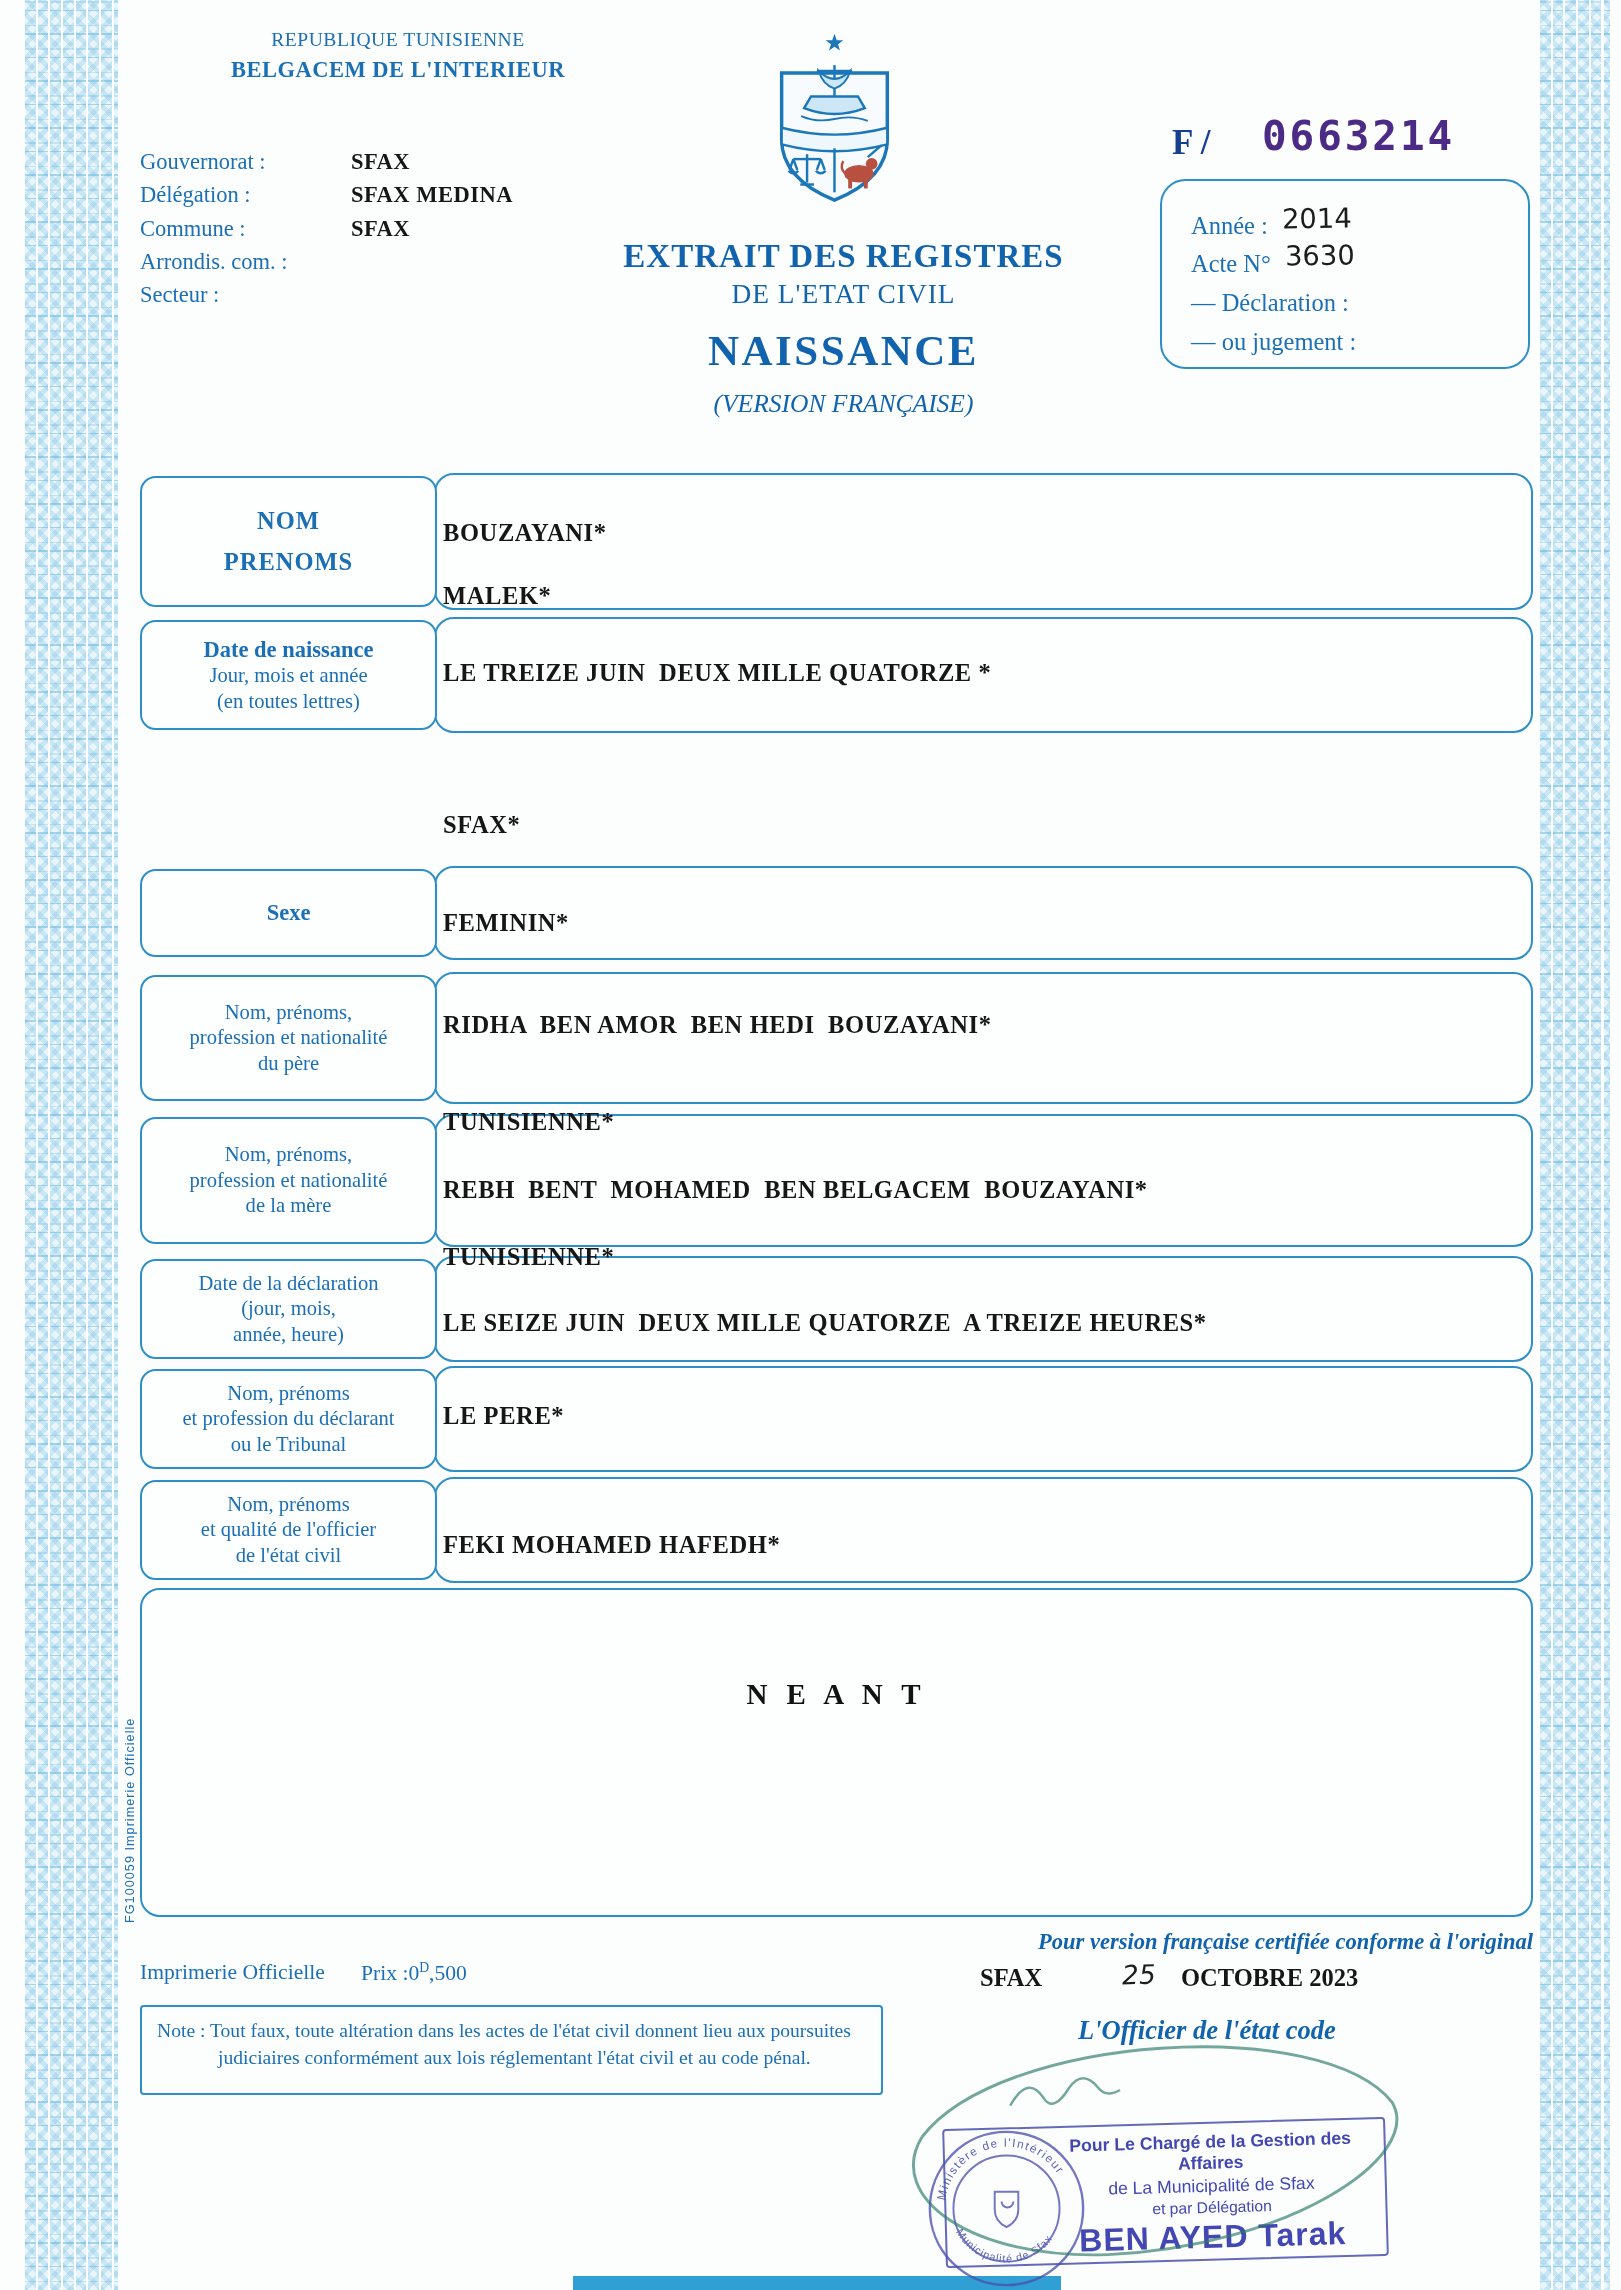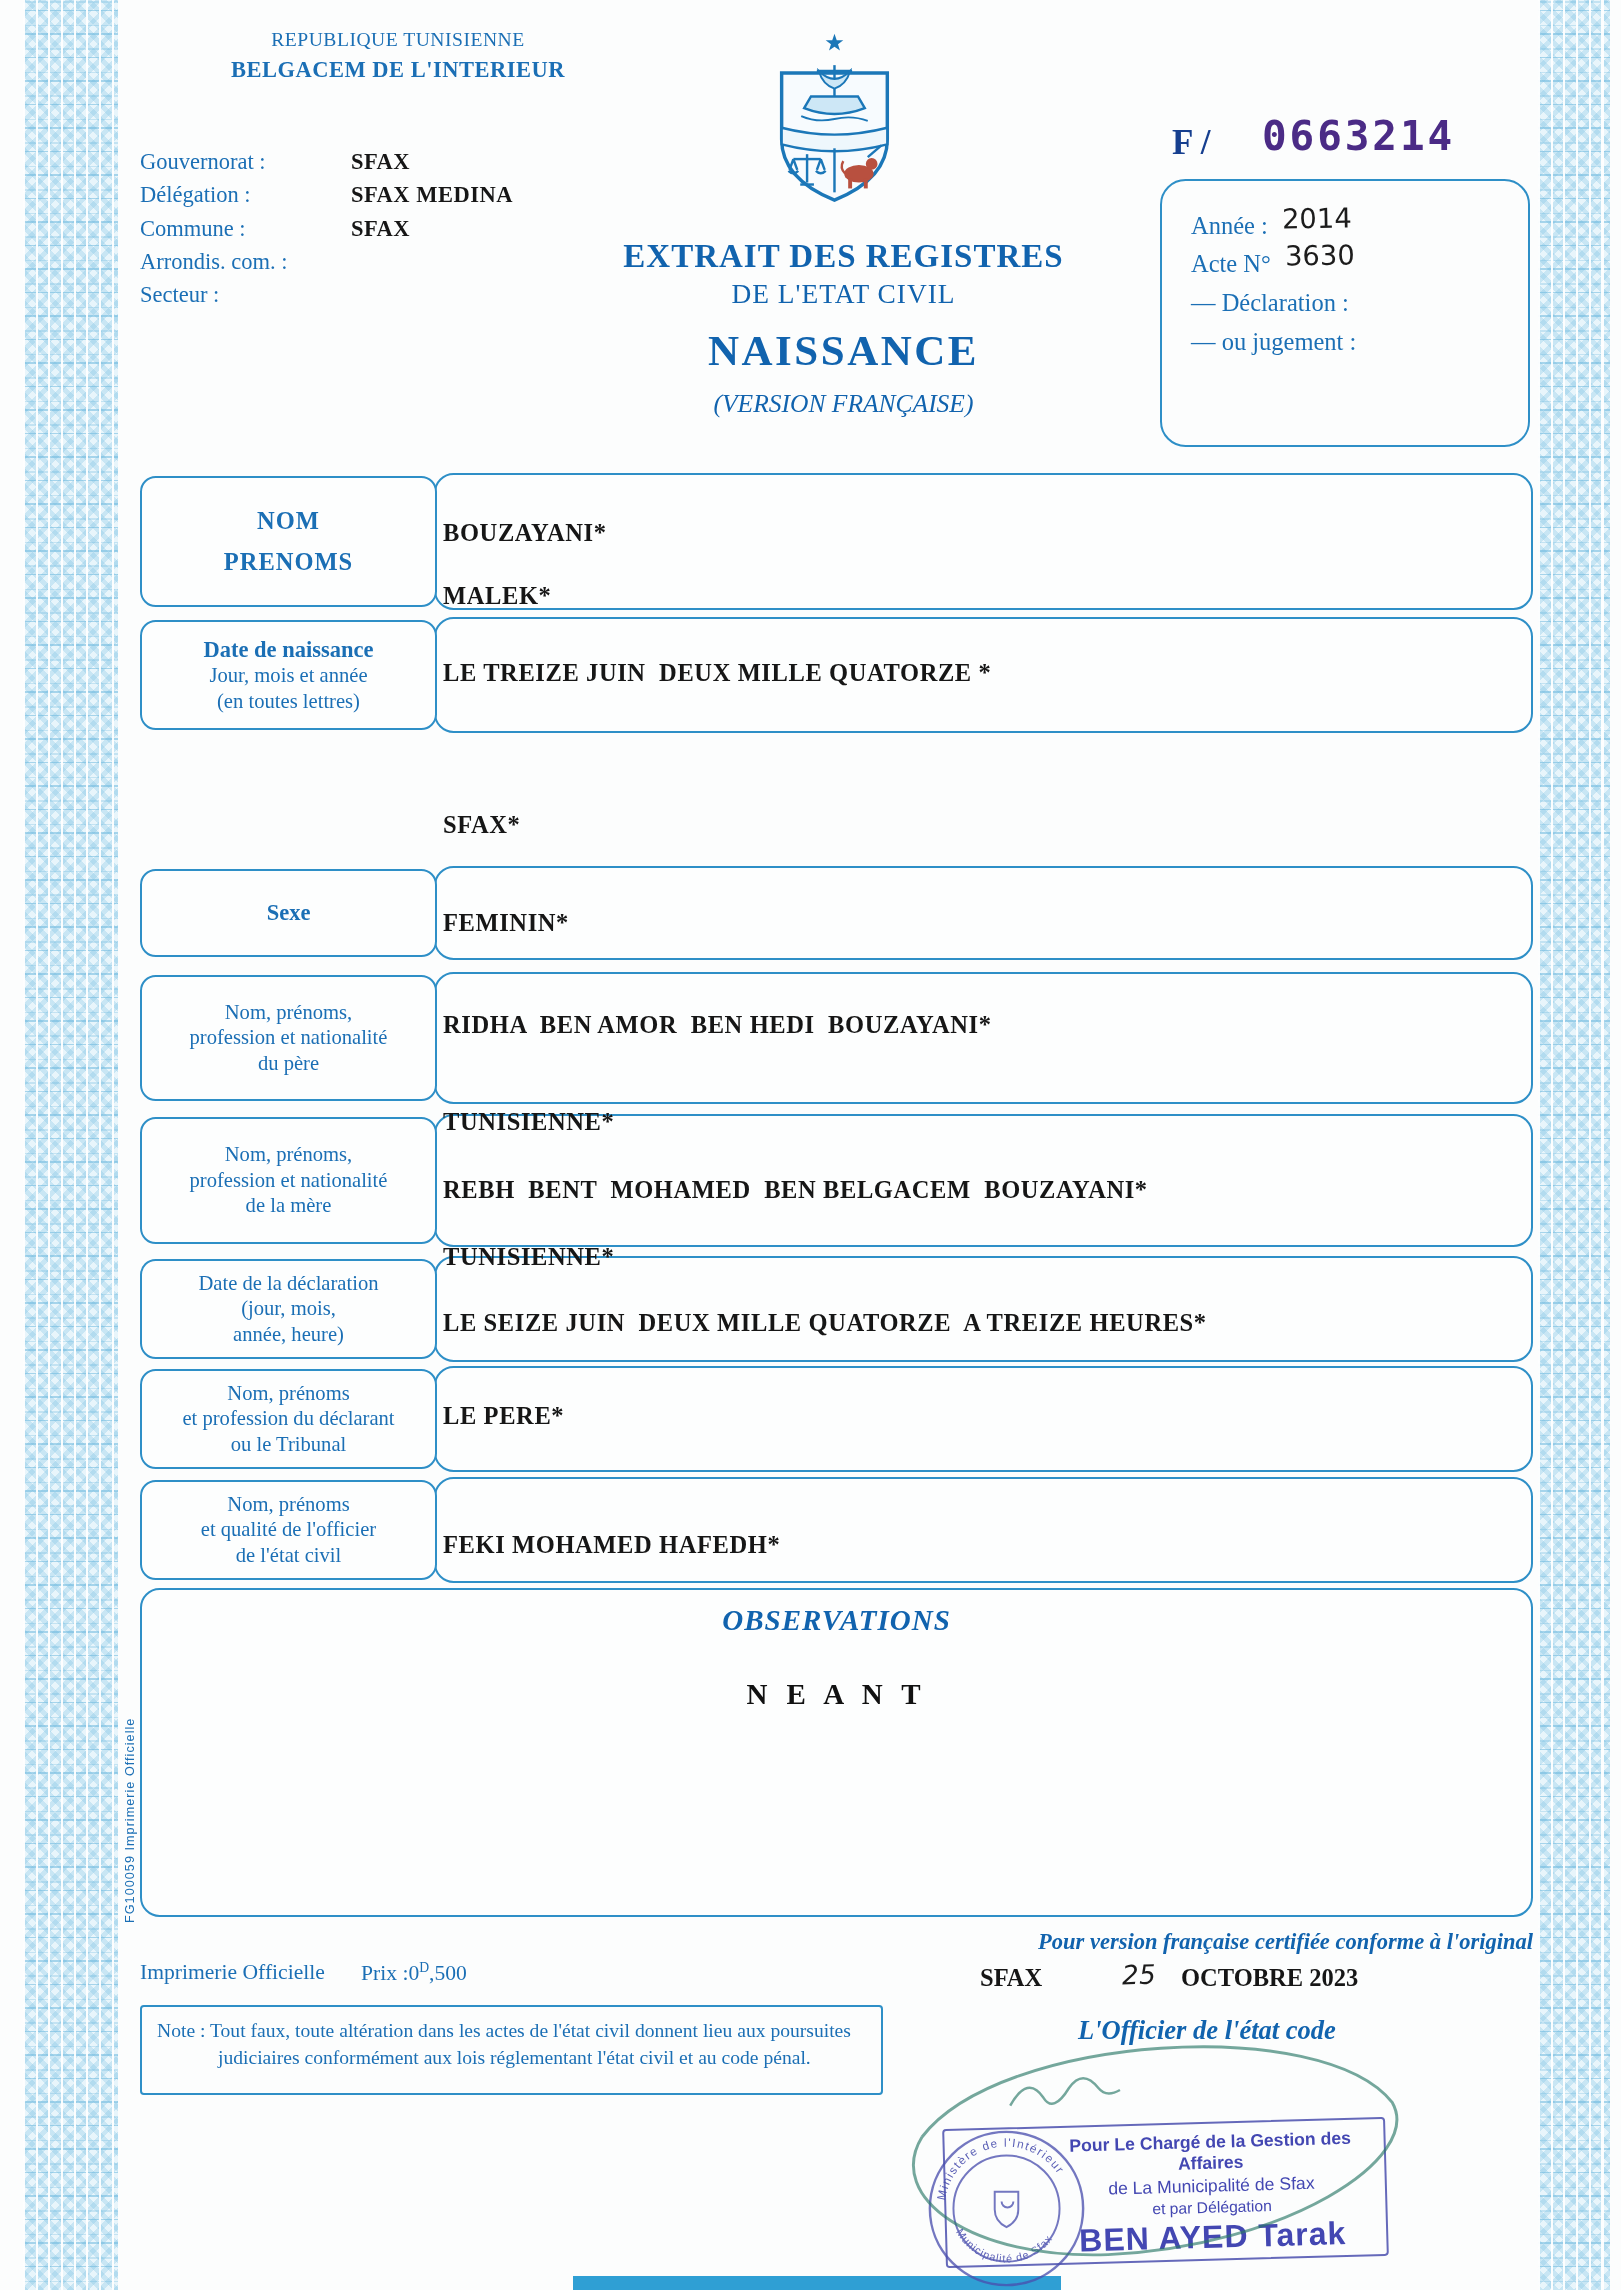--- a/index.html
+++ b/index.html
@@ -30,21 +30,21 @@
   .title-block{position:absolute;left:510px;top:238px;width:667px;text-align:center;color:#1163ae;z-index:2}
   .t1{font-size:33px;font-weight:bold;letter-spacing:1px}
   .t2{font-size:27.4px;margin-top:3.9px;letter-spacing:1px}
   .t3{font-size:43px;font-weight:bold;letter-spacing:2.5px;margin-top:15.7px}
   .t4{font-size:25.5px;font-style:italic;margin-top:14px}
 
   .serial-prefix{position:absolute;left:1172px;top:123px;font-size:35px;font-weight:bold;color:#163f8f;z-index:2}
   .serial-number{position:absolute;left:1262px;top:112px;font-family:"DejaVu Sans Mono",monospace;
                  font-size:41px;font-weight:bold;color:#4b2b86;letter-spacing:2.9px;z-index:2}
 
-  .acte-box{position:absolute;left:1160px;top:179px;width:370px;height:268px;border:2.5px solid #2e8fc7;
+  .acte-box{position:absolute;left:1160px;top:179px;width:370px;height:190px;border:2.5px solid #2e8fc7;
             border-radius:25.5px;z-index:2;color:#1b6fb5;font-size:24.5px}
   .acte-box .lab{position:absolute;left:29px}
   .hand{font-family:"DejaVu Sans",sans-serif;color:#1c1c1c;font-size:27.4px;transform:rotate(-1deg)}
 
   
   .row{position:absolute;left:140px;width:1393px;z-index:2}
   .valbox{position:absolute;left:294px;top:0;right:0;bottom:0;border:2.5px solid #2e8fc7;border-radius:19.6px;background:#fdfefe}
   .lblbox{position:absolute;left:0;top:2.9px;bottom:2.9px;width:297px;background:#fdfefe;border:2.5px solid #2e8fc7;
           border-radius:15.7px;display:flex;flex-direction:column;justify-content:center;align-items:center;
           text-align:center;color:#1b6fb5;padding:3.9px 11.8px}
@@ -244,21 +244,20 @@
   <div class="typed" style="top:909px">FEMININ*</div>
   <div class="typed" style="top:1011px">RIDHA  BEN AMOR  BEN HEDI  BOUZAYANI*</div>
   <div class="typed" style="top:1108px">TUNISIENNE*</div>
   <div class="typed" style="top:1176px">REBH  BENT  MOHAMED  BEN BELGACEM  BOUZAYANI*</div>
   <div class="typed" style="top:1243px">TUNISIENNE*</div>
   <div class="typed" style="top:1309px">LE SEIZE JUIN  DEUX MILLE QUATORZE  A TREIZE HEURES*</div>
   <div class="typed" style="top:1402px">LE PERE*</div>
   <div class="typed" style="top:1531px">FEKI MOHAMED HAFEDH*</div>
 
   <div class="obs">
-    <div class="obs-title">OBSERVATIONS</div>
     <div class="obs-val">N E A N T</div>
   </div>
 
   <div class="imprimerie">Imprimerie Officielle</div>
   <div class="prix"><span>Prix :0</span><sup>D</sup><span>,500</span></div>
   <div class="certif">Pour version française certifiée conforme à l'original</div>
   <div class="date-place">SFAX</div>
   <div class="date-day">25</div>
   <div class="date-rest">OCTOBRE 2023</div>
   <div class="officer-title">L'Officier de l'état code</div>

